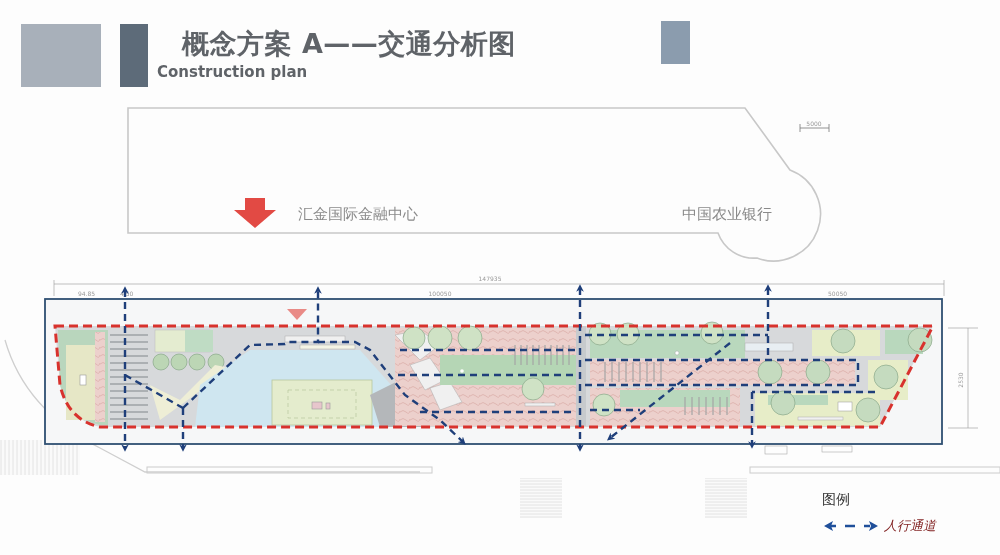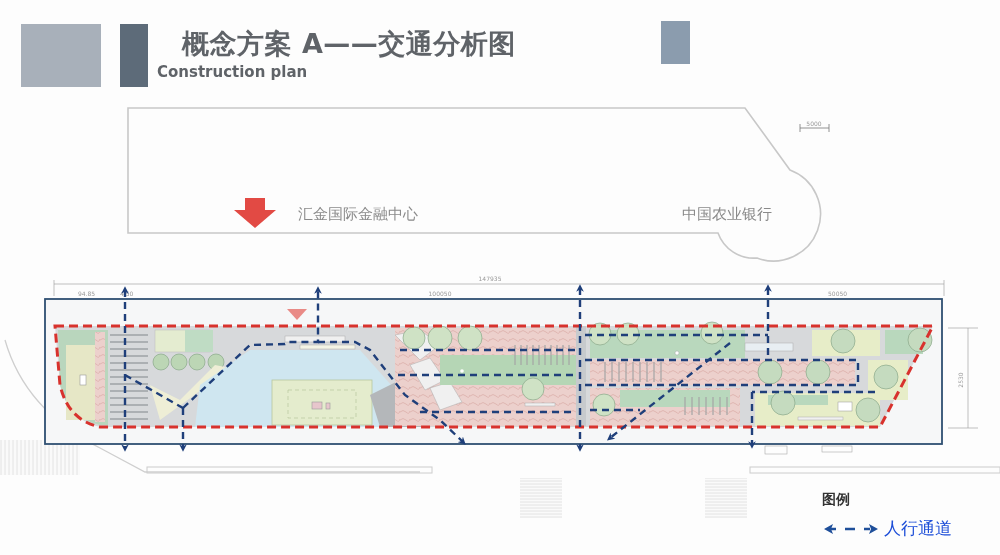--- a/index.html
+++ b/index.html
@@ -7,24 +7,24 @@
   .hdr-block { position:absolute; }
   #blk-left { left:21px; top:24px; width:80px; height:63px; background:#a8b0ba; }
   #blk-dark { left:120px; top:24px; width:28px; height:63px; background:#5d6b79; }
   #blk-right { left:661px; top:21px; width:29px; height:43px; background:#8b9cae; }
   #title-main { position:absolute; left:157px; top:26px; font-family:"DejaVu Sans", sans-serif; font-weight:bold; font-size:27px; color:#5f6368; letter-spacing:0.5px; white-space:nowrap;margin-left:25px; }
   #title-sub { position:absolute; left:157px; top:63px; font-family:"DejaVu Sans", sans-serif; font-weight:bold; font-size:15px; color:#5f6368; white-space:nowrap; }
   #plan { position:absolute; left:0; top:0; }
   .lbl-building { font-family:"DejaVu Serif", serif; font-size:15px; fill:#8a8a8a; }
   .dim-text { font-family:"DejaVu Sans", sans-serif; font-size:6px; fill:#999; }
   #legend { position:absolute; left:822px; top:491px; }
-  #legend-title { font-family:"DejaVu Sans", sans-serif; font-weight:bold; font-size:14px; color:#333; }
+  #legend-title { font-family:"DejaVu Sans", sans-serif; font-weight:normal; font-size:14px; color:#333; }
   #legend-row { display:flex; align-items:center; margin-top:8px; }
   #legend-arrow { width:58px; height:14px; }
-  #legend-label { font-family:"DejaVu Sans", sans-serif; font-size:17px; color:#1d4ed8; margin-left:4px; }
+  #legend-label { font-family:"DejaVu Sans", sans-serif; font-size:13px; color:#7f1d1d; margin-left:4px;font-style:italic; }
 </style>
 </head>
 <body>
 
 <div class="hdr-block" id="blk-left"></div>
 <div class="hdr-block" id="blk-dark"></div>
 <div id="title-main">概念方案 A——交通分析图</div>
 <div id="title-sub">Construction plan</div>
 <div class="hdr-block" id="blk-right"></div>
 

